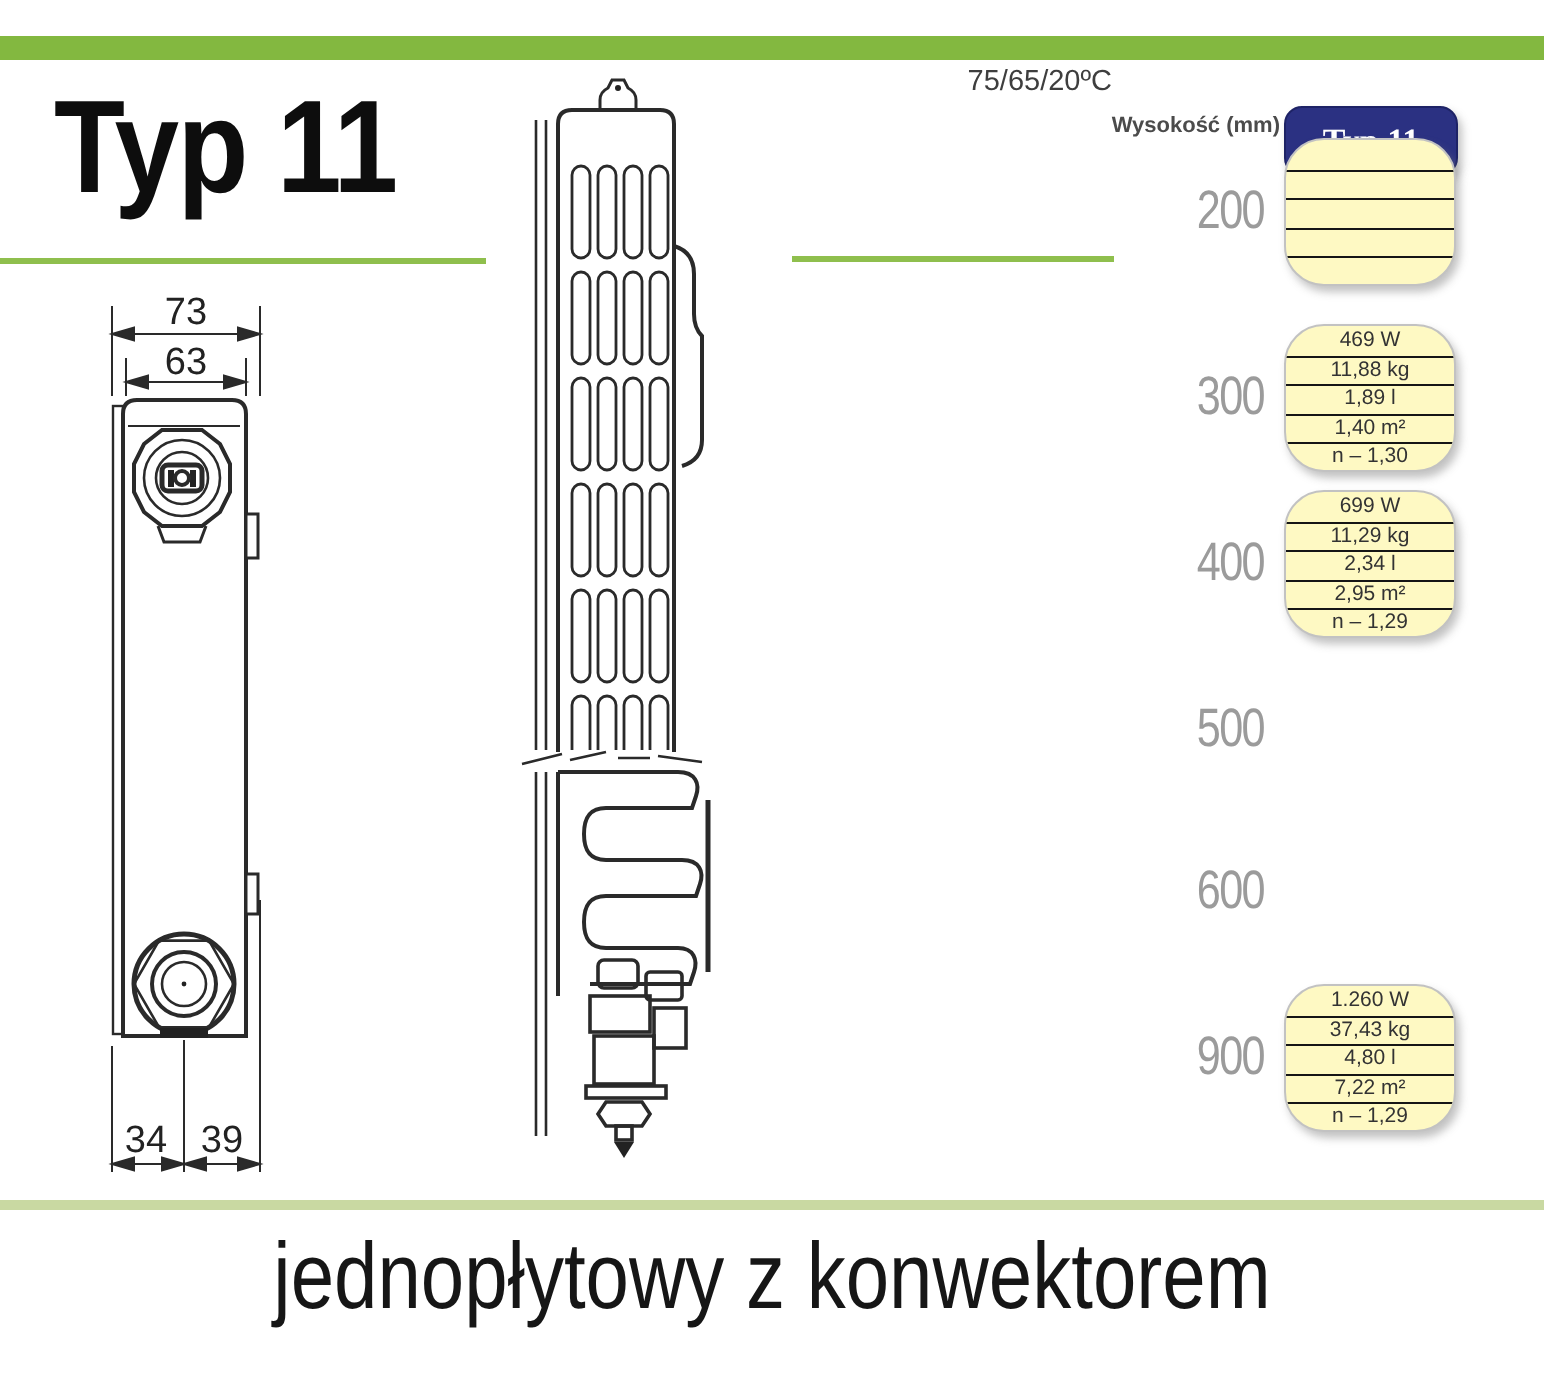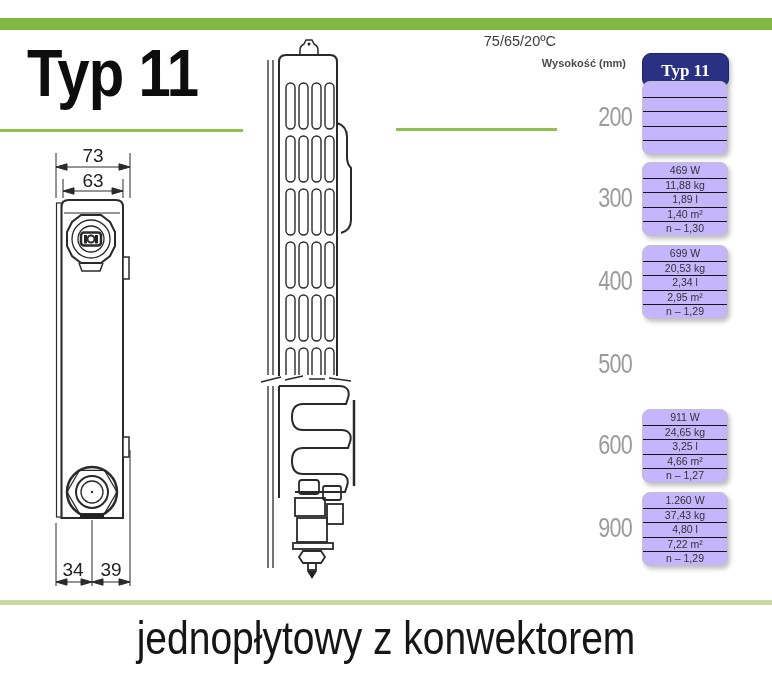--- a/index.html
+++ b/index.html
@@ -14,33 +14,33 @@
   
   .title{left:27px;top:40px;font-size:66px;font-weight:bold;color:#0d0d0d;
          line-height:1;letter-spacing:-1px;transform:scaleX(.88);transform-origin:left top;white-space:nowrap;}
   .title-underline{left:0;top:129px;width:243px;height:3px;background:#8fbf4d;}
   
   .params-note{top:33px;left:326px;width:230px;text-align:right;font-size:14.5px;
                line-height:16.5px;color:#3e3e3e;}
   .params-note span{display:block;}
   .params-underline{left:396px;top:128px;width:161px;height:3px;background:#8fbf4d;}
   
-  .wys-label{left:531px;top:57px;width:95px;text-align:right;font-size:11px;
+  .wys-label{left:545px;top:57px;width:95px;text-align:right;font-size:11px;
              font-weight:bold;color:#4b4b4b;}
   .type-badge{left:642px;top:53px;width:85px;height:33px;background:#2b3182;
               border:1px solid #1e2366;border-radius:9px;color:#ffffff;
               font-family:"Liberation Serif", serif;font-weight:bold;font-size:17px;
               display:flex;align-items:center;justify-content:center;
               box-shadow:2px 3px 4px rgba(120,120,120,.45);}
   .t-row{left:566px;width:162px;height:73px;}
   .t-height{position:absolute;left:0;top:0;width:66px;height:73px;display:flex;
             align-items:center;justify-content:flex-end;font-size:27px;color:#9b9b9b;
             transform:scaleX(.8);transform-origin:right center;letter-spacing:-1px;}
-  .t-card{position:absolute;left:76px;top:0;width:84px;height:71px;background:#c4b5fd;
-          border:1px solid #c2c2c2;border-radius:8px;
+  .t-card{position:absolute;left:76px;top:0;width:84px;height:71px;background:#fef9c3;
+          border:1px solid #c2c2c2;border-radius:20px;
           box-shadow:2px 3px 4px rgba(120,120,120,.45);overflow:hidden;padding-top:1px;}
   .t-cell{height:13.6px;line-height:13.6px;text-align:center;font-size:10.5px;color:#333333;}
   .t-cell + .t-cell{border-top:1.2px solid #151515;}
   
   .footer-caption{left:0;top:610px;width:772px;text-align:center;font-size:47px;
                   color:#161616;transform:scaleX(.83);transform-origin:center top;white-space:nowrap;}
   svg text{font-family:"Liberation Sans", sans-serif;}
 </style>
 </head>
 <body>
@@ -51,21 +51,21 @@
 <div class="abs title-underline"></div>
 
 <div class="abs params-note">
   <span>75/65/20ºC</span>
 </div>
 <div class="abs params-underline"></div>
 
 <div class="abs wys-label">Wysokość (mm)</div>
 <div class="abs type-badge">Typ 11</div>
 
-<div class="abs t-row" style="top:81px">
+<div class="abs t-row" style="top:69px">
   <div class="t-height">200</div>
   <div class="t-card">
     <div class="t-cell"></div>
     <div class="t-cell"></div>
     <div class="t-cell"></div>
     <div class="t-cell"></div>
     <div class="t-cell"></div>
   </div>
 </div>
 
@@ -77,40 +77,33 @@
     <div class="t-cell">1,89 l</div>
     <div class="t-cell">1,40 m²</div>
     <div class="t-cell">n – 1,30</div>
   </div>
 </div>
 
 <div class="abs t-row" style="top:245px">
   <div class="t-height">400</div>
   <div class="t-card">
     <div class="t-cell">699 W</div>
-    <div class="t-cell">20,53 kg</div>
+    <div class="t-cell">11,29 kg</div>
     <div class="t-cell">2,34 l</div>
     <div class="t-cell">2,95 m²</div>
     <div class="t-cell">n – 1,29</div>
   </div>
 </div>
 
 <div class="abs t-row" style="top:328px">
   <div class="t-height">500</div>
 </div>
 
 <div class="abs t-row" style="top:409px">
   <div class="t-height">600</div>
-  <div class="t-card">
-    <div class="t-cell">911 W</div>
-    <div class="t-cell">24,65 kg</div>
-    <div class="t-cell">3,25 l</div>
-    <div class="t-cell">4,66 m²</div>
-    <div class="t-cell">n – 1,27</div>
-  </div>
 </div>
 
 <div class="abs t-row" style="top:492px">
   <div class="t-height">900</div>
   <div class="t-card">
     <div class="t-cell">1.260 W</div>
     <div class="t-cell">37,43 kg</div>
     <div class="t-cell">4,80 l</div>
     <div class="t-cell">7,22 m²</div>
     <div class="t-cell">n – 1,29</div>

